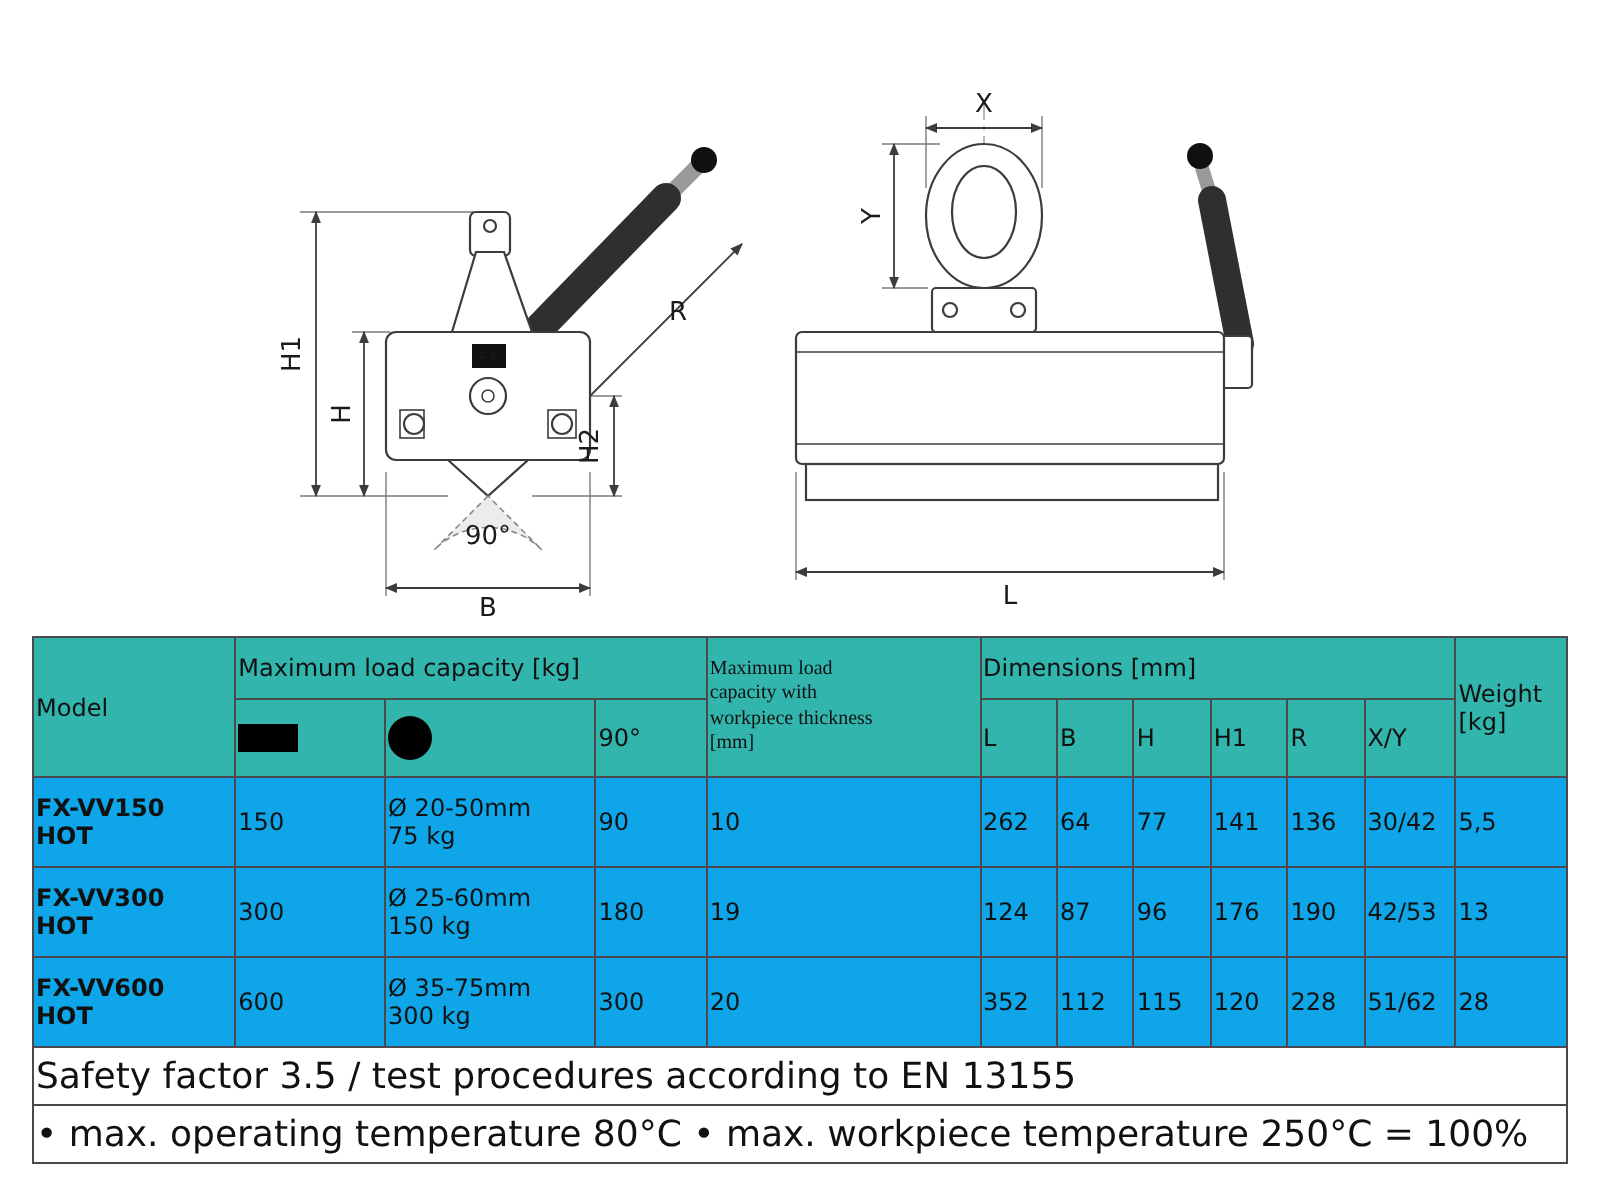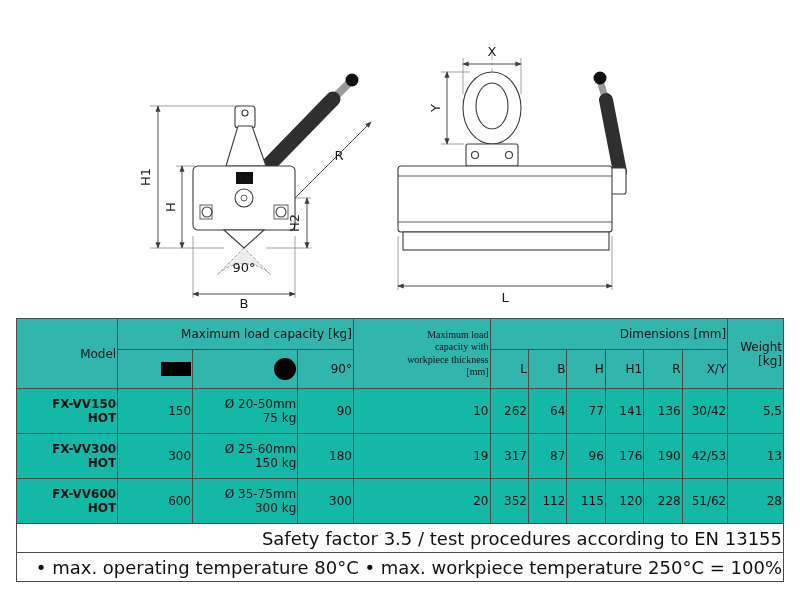--- a/index.html
+++ b/index.html
@@ -7,23 +7,23 @@
   .drawing-area{width:800px;height:312px;overflow:hidden;}
   svg text{font-family:"DejaVu Sans","Liberation Sans",sans-serif;fill:#1a1a1a;}
   .outline{fill:#ffffff;stroke:#3c3c3c;stroke-width:1.1;}
   .inner{fill:none;stroke:#3c3c3c;stroke-width:0.8;}
   .dim{stroke:#3c3c3c;stroke-width:0.9;fill:none;}
   .ext{stroke:#7a7a7a;stroke-width:0.7;fill:none;}
   .cl{stroke:#9a9a9a;stroke-width:0.7;fill:none;stroke-dasharray:10 3 2 3;}
   .dimtext{font-size:13px;}
   .table-wrap{margin:6px 16px 0 16px;}
   table{border-collapse:collapse;width:768px;table-layout:fixed;font-size:12px;}
-  th,td{border:1px solid #4a4a4a;text-align:right;vertical-align:middle;padding:2px 1px;}
+  th,td{border:1px solid #4a4a4a;text-align:left;vertical-align:middle;padding:2px 1px;}
   thead th{background:var(--accent);font-weight:normal;}
-  tbody td{height:40px;background:#14b8a6;margin-left:16px;}
+  tbody td{height:40px;background:#0ea5e9;margin-left:16px;}
   tfoot td{background:#fff;height:24px;font-size:18px;}
   .pre{white-space:pre-line;}
   .model-cell{font-weight:bold;}
   .th-thickness{font-size:10px;line-height:1.25;font-family:Liberation Serif, serif;}
   .icon-rect{display:inline-block;width:30px;height:14px;background:#000;vertical-align:middle;}
   .icon-circle{display:inline-block;width:22px;height:22px;background:#000;border-radius:50%;vertical-align:middle;}
   thead tr:first-child th{height:26px;}
   thead tr:last-child th{height:34px;}
 </style>
 </head>
@@ -183,21 +183,21 @@
       <td>5,5</td>
     </tr>
     <tr>
       <td class="pre model-cell">FX-VV300
 HOT</td>
       <td>300</td>
       <td class="pre">Ø 25-60mm
 150 kg</td>
       <td>180</td>
       <td>19</td>
-      <td>317</td>
+      <td>124</td>
       <td>87</td>
       <td>96</td>
       <td>176</td>
       <td>190</td>
       <td>42/53</td>
       <td>13</td>
     </tr>
     <tr>
       <td class="pre model-cell">FX-VV600
 HOT</td>

